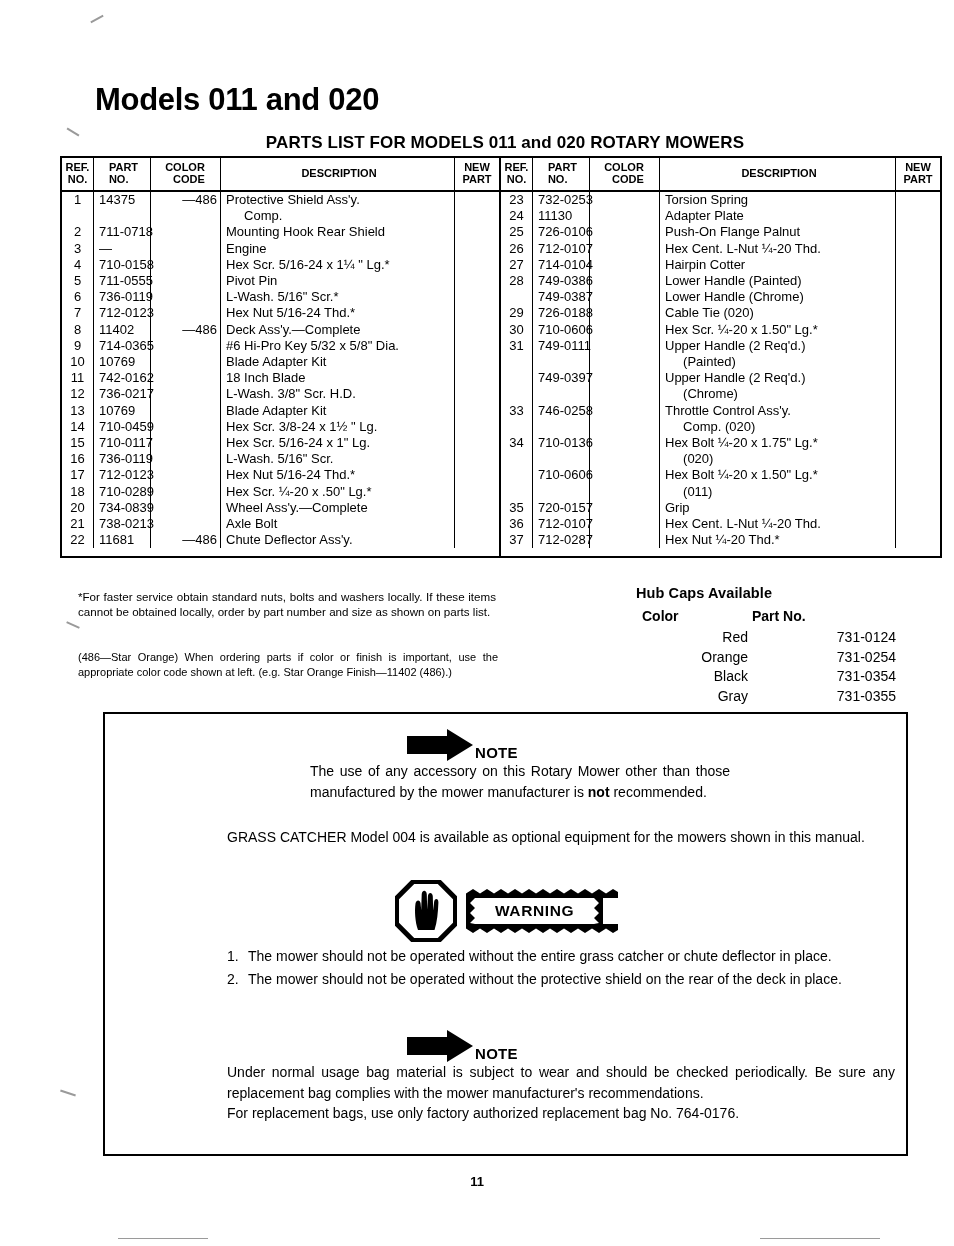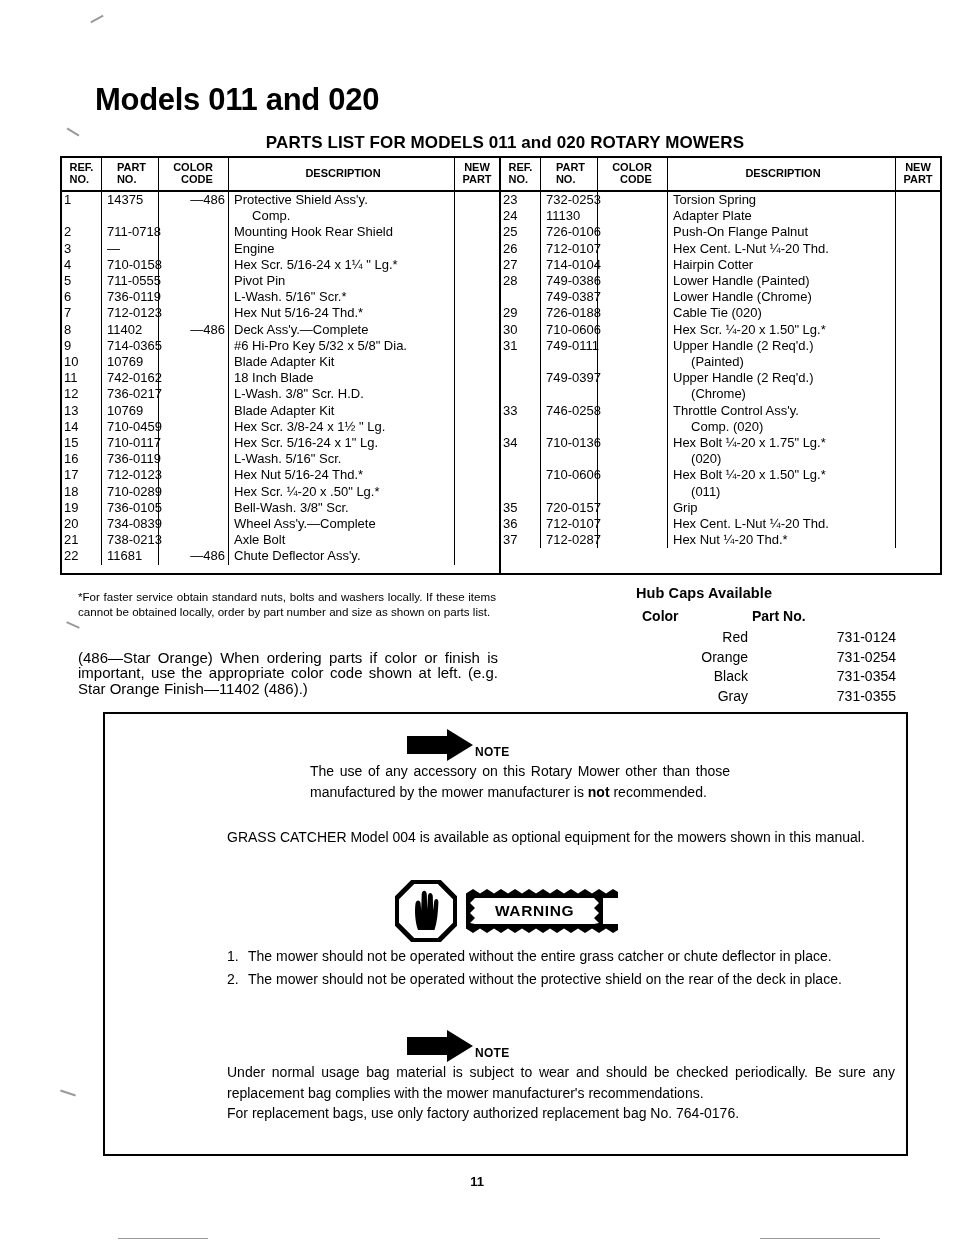--- a/index.html
+++ b/index.html
@@ -76,42 +76,42 @@
     font-size: 13px;
     line-height: 16.2px;
     min-height: 16.2px;
   }
   .c-ref, .c-part, .c-color, .c-desc, .c-new {
     border-right: 1px solid #000;
     padding: 0 2px;
     white-space: pre;
   }
   .c-new { border-right: none; }
-  .c-ref   { width: 40px; text-align: left; }
+  .c-ref   { width: 32px; text-align: center; }
   .c-part  { width: 57px; text-align: left; padding-left: 5px; }
   .c-color { width: 70px; text-align: right; padding-right: 3px; }
   .c-desc  { flex: 1 1 auto; text-align: left; padding-left: 5px; overflow: hidden; }
   .c-new   { width: 44px; }
 
   .rows-pad { height: 8px; }
 
   
   #footnote-fasteners {
     position: absolute;
     left: 78px; top: 589px;
     width: 418px;
     font-size: 11.6px;
     line-height: 15.4px;
     text-align: justify;
   }
   #footnote-color {
     position: absolute;
     left: 78px; top: 650px;
     width: 420px;
-    font-size: 15px;
+    font-size: 11px;
     line-height: 15.4px;
     text-align: justify;
   }
 
   
   #hubcaps {
     position: absolute;
     left: 636px; top: 585px;
     width: 260px;
     font-size: 14px;
@@ -149,21 +149,21 @@
 
   .arrow-head-row {
     display: flex;
     align-items: center;
     justify-content: flex-start;
   }
 
   .blk-arrow { flex: 0 0 auto; display: block; }
 
   .note-label {
-    font-size: 12px;
+    font-size: 15px;
     font-weight: bold;
     letter-spacing: 0.3px;
     margin-left: 2px;
     margin-top: 14px;
   }
 
   #note1-head { position: absolute; left: 302px; top: 15px; }
   #note1-body {
     position: absolute;
     left: 205px; top: 47px; width: 420px;
@@ -378,27 +378,20 @@
           <div class="c-part">712-0123</div>
           <div class="c-color">&nbsp;</div>
           <div class="c-desc">Hex Nut 5/16-24 Thd.*</div>
           <div class="c-new">&nbsp;</div>
         </div>
         <div class="row">
           <div class="c-ref">18</div>
           <div class="c-part">710-0289</div>
           <div class="c-color">&nbsp;</div>
           <div class="c-desc">Hex Scr. ¼-20 x .50" Lg.*</div>
-          <div class="c-new">&nbsp;</div>
-        </div>
-        <div class="row">
-          <div class="c-ref">19</div>
-          <div class="c-part">736-0105</div>
-          <div class="c-color">&nbsp;</div>
-          <div class="c-desc">Bell-Wash. 3/8" Scr.</div>
           <div class="c-new">&nbsp;</div>
         </div>
         <div class="row">
           <div class="c-ref">20</div>
           <div class="c-part">734-0839</div>
           <div class="c-color">&nbsp;</div>
           <div class="c-desc">Wheel Ass'y.—Complete</div>
           <div class="c-new">&nbsp;</div>
         </div>
         <div class="row">

